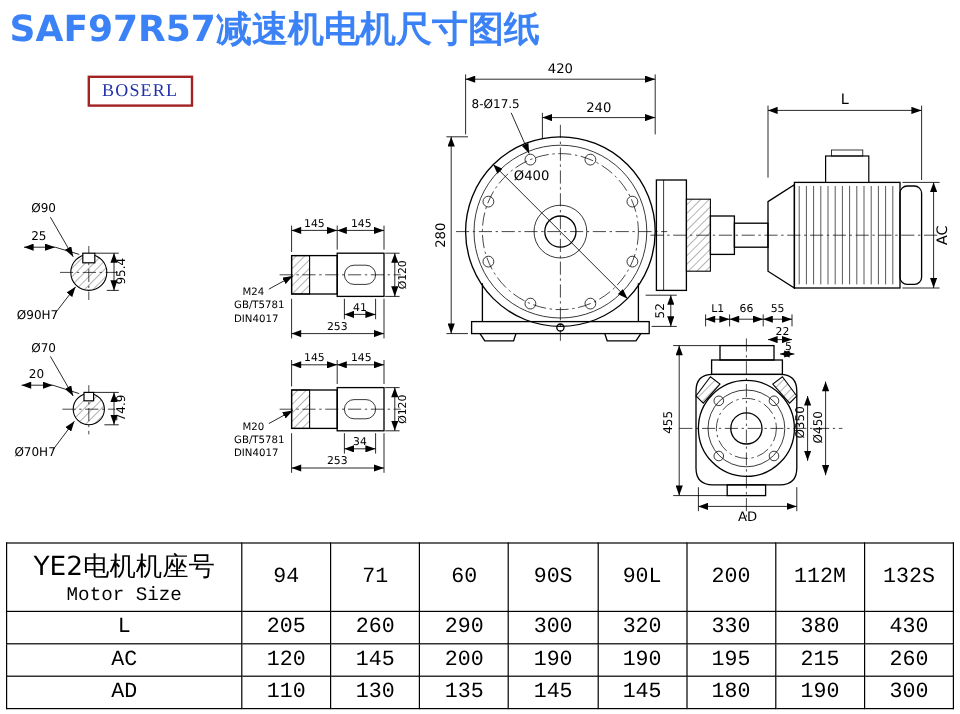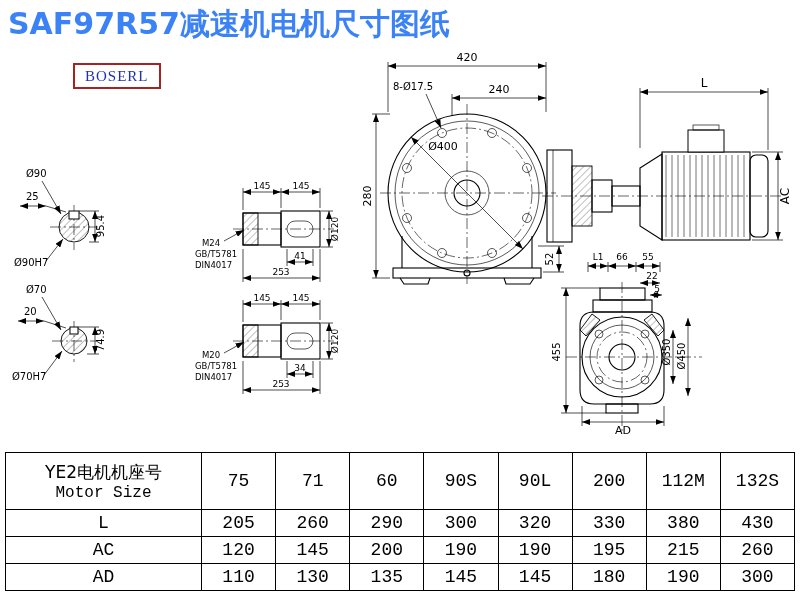--- a/index.html
+++ b/index.html
@@ -28,21 +28,21 @@
   .s9 { font-size:9px; }  .s8 { font-size:8.5px; }
   
   table.dims { position:absolute; left:5px; top:452px; width:790px;
                border-collapse:collapse; table-layout:fixed; }
   table.dims td { border:1px solid #000; text-align:center; vertical-align:middle;
                   font-family:"Liberation Mono",monospace; font-size:18px; color:#000;
                   padding:0; background:#fff; }
   table.dims col.c0 { width:196px; }
   table.dims tr.hdr td { height:57px; }
   table.dims tr.row td { height:27px; }
-  .hcn { font-size:17px; font-family:"DejaVu Sans",sans-serif; }
+  .hcn { font-size:22px; font-family:"DejaVu Sans",sans-serif; }
   .hen { font-size:16px; font-family:"Liberation Mono",monospace; }
 </style>
 </head>
 <body>
 
 <div class="canvas">
 
   <svg class="drawing" width="800" height="452" viewBox="0 0 800 452">
     <defs>
       <marker id="ae" markerUnits="userSpaceOnUse" markerWidth="9" markerHeight="6" refX="8.5" refY="3" orient="auto">
@@ -290,21 +290,21 @@
         <col>
         <col>
         <col>
     </colgroup>
     <tbody>
       <tr class="hdr">
         <td>
           <div class="hcn">YE2电机机座号</div>
           <div class="hen">Motor Size</div>
         </td>
-        <td>75</td>
+        <td>94</td>
         <td>71</td>
         <td>60</td>
         <td>90S</td>
         <td>90L</td>
         <td>200</td>
         <td>112M</td>
         <td>132S</td>
       </tr>
       <tr class="row">
         <td>L</td>

